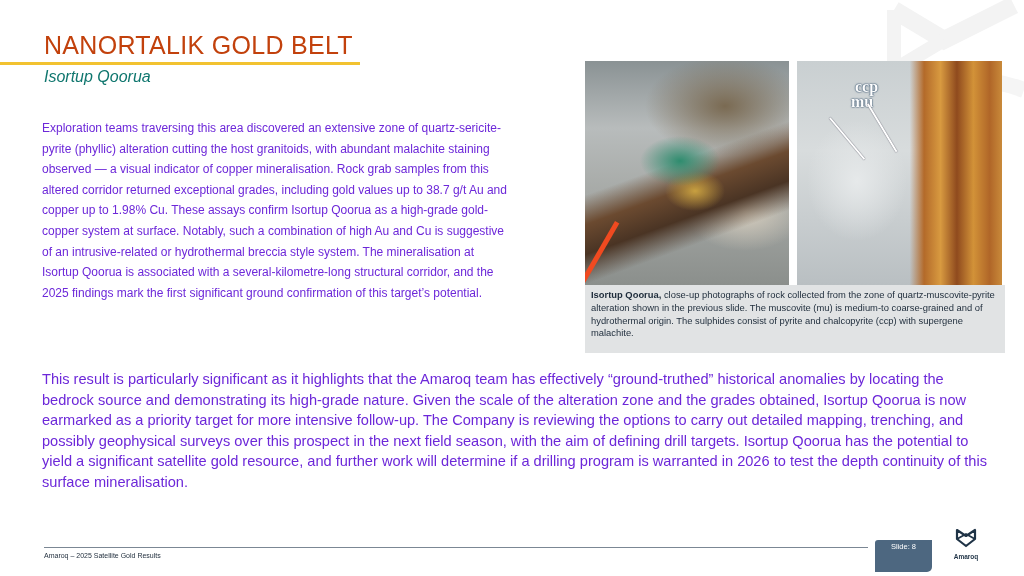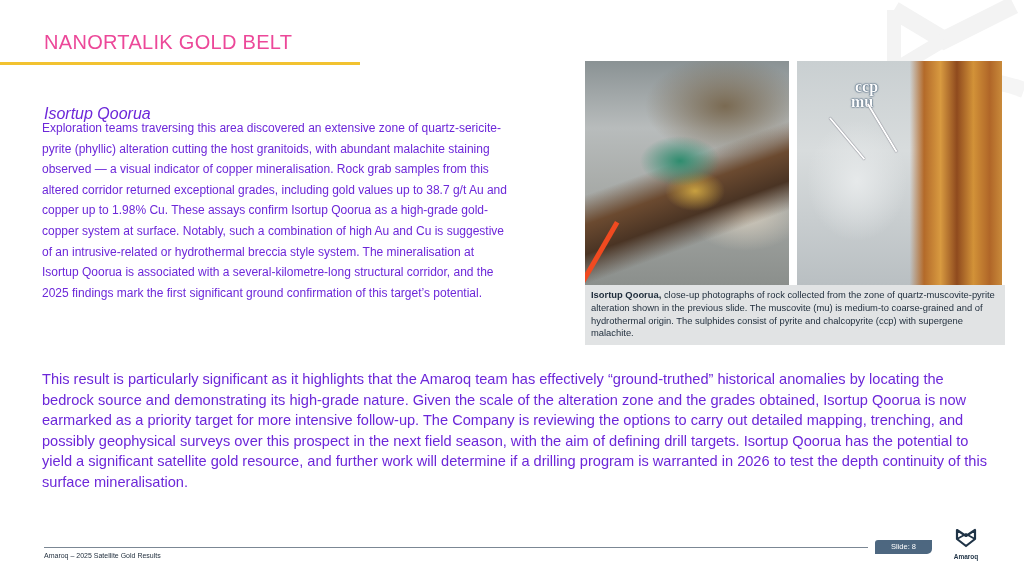--- a/index.html
+++ b/index.html
@@ -6,28 +6,28 @@
   body {
     width: 1024px; height: 576px; position: relative; overflow: hidden;
     background: #ffffff;
     font-family: "DejaVu Sans", "Liberation Sans", sans-serif;
     color: #1d2b3a;
   }
   .watermark { position: absolute; right: 0; top: 0; width: 160px; height: 150px; }
   .title {
     position: absolute; left: 44px; top: 31px;
     font-family: "Liberation Sans", sans-serif;
-    font-size: 20px; letter-spacing: 0.3px; color: #ec4899; font-weight: 400;
+    font-size: 25px; letter-spacing: 0.3px; color: #c2410c; font-weight: 400;
     white-space: nowrap;
   }
   .gold-rule { position: absolute; left: 0; top: 62px; width: 360px; height: 3px; background: #f2c230; }
   .subtitle {
     position: absolute; left: 44px; top: 68px;
     font-family: "Liberation Sans", sans-serif;
-    font-style: italic; font-size: 16px; color: #6d28d9; margin-top: 37px;
+    font-style: italic; font-size: 16px; color: #0f766e;
   }
   .para1 {
     position: absolute; left: 42px; top: 118px; width: 470px;
     font-family: "Liberation Sans", sans-serif;
     font-size: 12px; line-height: 20.6px; color: #6d28d9;
   }
   .para2 {
     position: absolute; left: 42px; top: 369px; width: 950px;
     font-family: "Liberation Sans", sans-serif;
     font-size: 14.6px; line-height: 20.6px; color: #6d28d9;
@@ -49,31 +49,31 @@
       radial-gradient(ellipse 50px 60px at 60px 120px, #e6e9ea 0%, transparent 100%),
       linear-gradient(180deg, #c9cfd1 0%, #d8dcdd 40%, #b9bfc2 100%);
   }
   .photo-label {
     position: absolute; font-family: Liberation Serif, serif; font-weight: 700;
     font-size: 16px; color: #ffffff; text-shadow: 0 0 2px #1a3a5a, 0 0 1px #1a3a5a;
   }
   .arrow { position: absolute; height: 1.5px; background: #ffffff; transform-origin: left center; box-shadow: 0 0 1px #334; }
   .caption {
     position: absolute; left: 585px; top: 285px; width: 409px; height: 52px;
-    background: #e1e3e4; padding: 4px 5px 4px 6px;
+    background: #e1e3e4; padding: 4px 5px 12px 6px;
     font-family: "Liberation Sans", sans-serif; font-size: 9.4px; line-height: 12.8px; color: #1d2b3a;
   }
   .caption b { font-weight: 700; }
   .footer-rule { position: absolute; left: 44px; top: 547px; width: 824px; height: 1px; background: #7b8794; }
   .footer-text {
     position: absolute; left: 44px; top: 552px;
     font-family: "Liberation Sans", sans-serif; font-size: 7px; color: #1d2b3a;
   }
   .slide-badge {
-    position: absolute; left: 875px; top: 540px; width: 57px; height: 14px;
+    position: absolute; left: 875px; top: 540px; width: 57px; height: 32px;
     background: #4d6780; color: #ffffff; border-radius: 3px 0 5px 0;
     font-family: "Liberation Sans", sans-serif; font-size: 7.5px; line-height: 14px; text-align: center;
   }
   .logo { position: absolute; left: 953px; top: 528px; width: 26px; height: 36px; text-align: center; }
   .logo-text { font-family: "Liberation Sans", sans-serif; font-weight: 700; font-size: 6.5px; color: #1f3346; display: block; margin-top: 1px; }
 </style>
 </head>
 <body>
 
 <svg class="watermark" viewBox="0 0 160 150">

